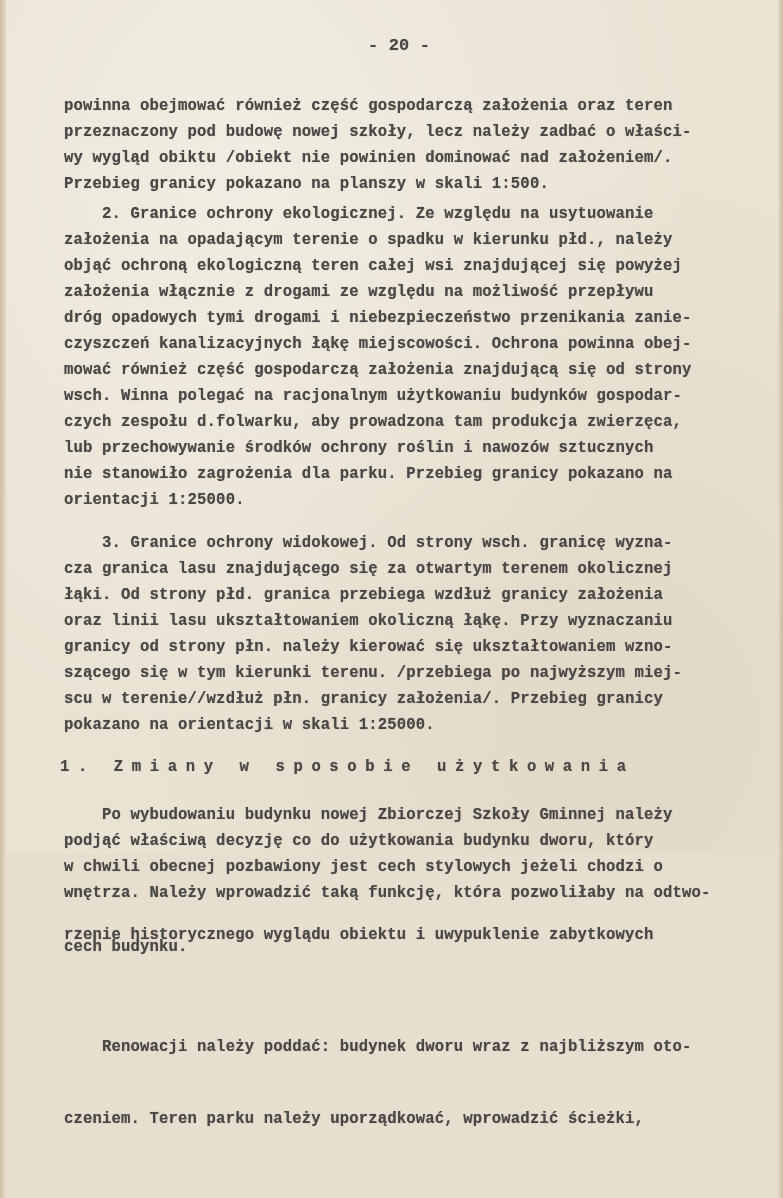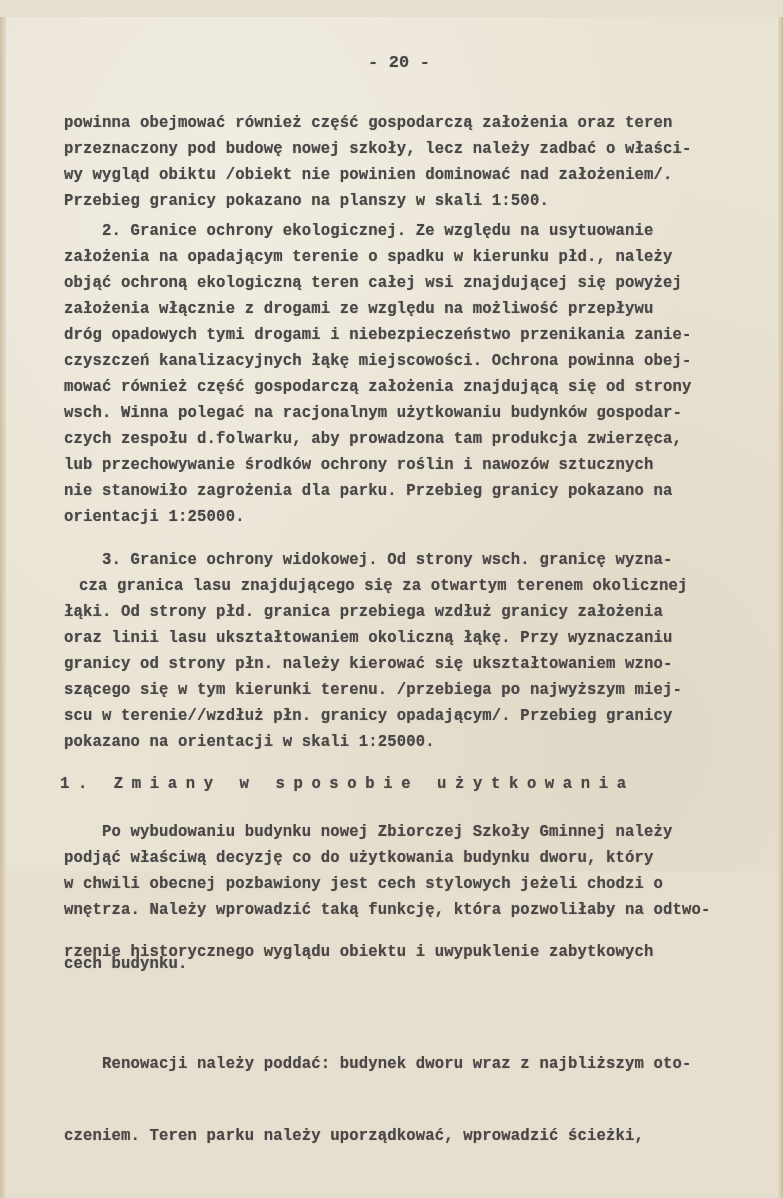--- a/index.html
+++ b/index.html
@@ -8,21 +8,21 @@
   }
   body {
     width: 783px;
     height: 1198px;
     overflow: hidden;
     background: #e6dfcf;
     position: relative;
   }
   .page {
     position: absolute;
-    left: 0; top: 17px;
+    left: 0; top: 0;
     width: 783px;
     height: 854px;
     background:
       radial-gradient(ellipse at 30% 20%, rgba(255,255,250,0.35), rgba(0,0,0,0) 60%),
       radial-gradient(ellipse at 80% 85%, rgba(200,185,160,0.25), rgba(0,0,0,0) 55%),
       #e9e3d4;
   }
   .left-edge {
     position: absolute;
     left: 0; top: 0;
@@ -83,26 +83,26 @@
     <p class="typed line" style="top:156px;">mować również część gospodarczą założenia znajdującą się od strony</p>
     <p class="typed line" style="top:182px;">wsch. Winna polegać na racjonalnym użytkowaniu budynków gospodar-</p>
     <p class="typed line" style="top:208px;">czych zespołu d.folwarku, aby prowadzona tam produkcja zwierzęca,</p>
     <p class="typed line" style="top:234px;">lub przechowywanie środków ochrony roślin i nawozów sztucznych</p>
     <p class="typed line" style="top:260px;">nie stanowiło zagrożenia dla parku. Przebieg granicy pokazano na</p>
     <p class="typed line" style="top:286px;">orientacji 1:25000.</p>
   </div>
 
   <div class="block" style="top:530px;">
     <p class="typed line" style="top:0px;">    3. Granice ochrony widokowej. Od strony wsch. granicę wyzna-</p>
-    <p class="typed line" style="top:26px;margin-left:15px;">cza granica lasu znajdującego się za otwartym terenem okolicznej</p>
+    <p class="typed line" style="top:26px;">cza granica lasu znajdującego się za otwartym terenem okolicznej</p>
     <p class="typed line" style="top:52px;">łąki. Od strony płd. granica przebiega wzdłuż granicy założenia</p>
     <p class="typed line" style="top:78px;">oraz linii lasu ukształtowaniem okoliczną łąkę. Przy wyznaczaniu</p>
     <p class="typed line" style="top:104px;">granicy od strony płn. należy kierować się ukształtowaniem wzno-</p>
     <p class="typed line" style="top:130px;">szącego się w tym kierunki terenu. /przebiega po najwyższym miej-</p>
-    <p class="typed line" style="top:156px;">scu w terenie//wzdłuż płn. granicy opadającym/. Przebieg granicy</p>
+    <p class="typed line" style="top:156px;">scu w terenie//wzdłuż płn. granicy założenia/. Przebieg granicy</p>
     <p class="typed line" style="top:182px;">pokazano na orientacji w skali 1:25000.</p>
   </div>
 
   <p class="typed heading" style="left:60px; top:758px;">1. Zmiany w sposobie użytkowania</p>
   <div class="block" style="top:802px; left:64px;">
     <p class="typed line" style="top:0px;">    Po wybudowaniu budynku nowej Zbiorczej Szkoły Gminnej należy</p>
     <p class="typed line" style="top:26px;">podjąć właściwą decyzję co do użytkowania budynku dworu, który</p>
     <p class="typed line" style="top:52px;">w chwili obecnej pozbawiony jest cech stylowych jeżeli chodzi o</p>
     <p class="typed line" style="top:78px;">wnętrza. Należy wprowadzić taką funkcję, która pozwoliłaby na odtwo-</p>
     <p class="typed line" style="top:104px;margin-top:16px;">rzenie historycznego wyglądu obiektu i uwypuklenie zabytkowych</p>

